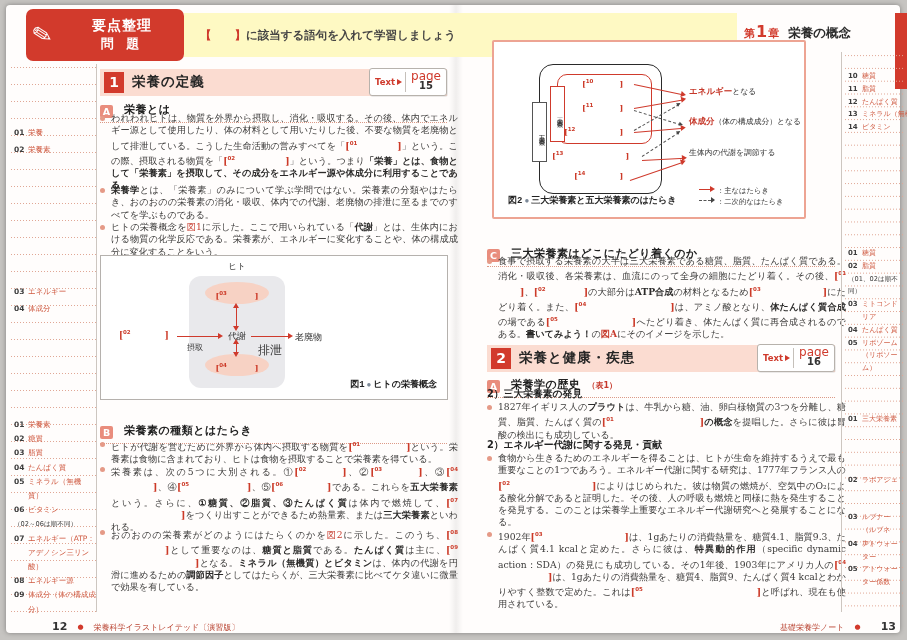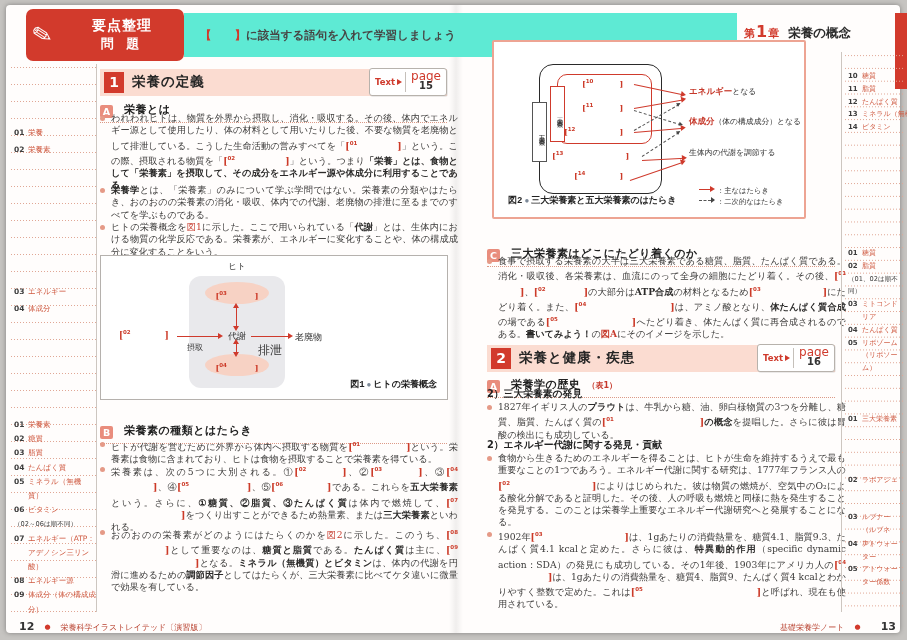--- a/index.html
+++ b/index.html
@@ -5,21 +5,21 @@
   html,body{margin:0;padding:0;}
   body{background:#b9b7b4;font-family:"DejaVu Serif","Liberation Serif",serif;}
   #spread{position:relative;width:907px;height:640px;background:#c6c4c1;overflow:hidden;}
   .sheet{position:absolute;left:6px;top:5px;width:894px;height:628px;background:#fffdfc;border-radius:4px;box-shadow:0 0 5px rgba(0,0,0,.35);}
   .gutter{position:absolute;left:449px;top:5px;width:14px;height:628px;background:linear-gradient(to right,rgba(0,0,0,0),rgba(0,0,0,.06),rgba(0,0,0,0));}
   
   .hdr-badge{position:absolute;left:26px;top:9px;width:158px;height:52px;background:#d23a2c;border-radius:7px;color:#fff;font-family:"DejaVu Sans","Liberation Sans",sans-serif;font-weight:bold;display:flex;flex-direction:column;justify-content:center;align-items:center;padding-left:34px;box-sizing:border-box;}
   .hdr-badge .l1{font-size:14px;letter-spacing:1px;}
   .hdr-badge .l2{font-size:13px;letter-spacing:4px;}
   .pencil{position:absolute;left:6px;top:12px;font-size:24px;color:#fff;transform:rotate(-12deg);font-family:"DejaVu Sans",sans-serif;}
-  .hdr-band{position:absolute;left:184px;top:13px;width:553px;height:44px;background:#5eead4;display:flex;align-items:center;}
+  .hdr-band{position:absolute;left:184px;top:13px;width:553px;height:44px;background:#fef9c3;display:flex;align-items:center;}
   .hdr-band .ins{margin-left:16px;font-family:"DejaVu Sans","Liberation Sans",sans-serif;font-weight:bold;font-size:11.5px;color:#474645;}
   .hdr-band .ins .bk{color:#cf3a2c;}
   .chapter{position:absolute;left:744px;top:22px;font-family:"DejaVu Sans","Liberation Sans",sans-serif;font-weight:bold;white-space:nowrap;}
   .chapter .pre,.chapter .post{color:#d23a2c;font-size:11px;}
   .chapter .num{color:#d23a2c;font-size:16px;padding:0 1px;}
   .chapter .ttl{color:#2a2a2a;font-size:12.5px;margin-left:9px;}
   .edgetab{position:absolute;left:895px;top:13px;width:12px;height:76px;background:#d23a2c;}
   
   .mcol{position:absolute;font-family:"DejaVu Sans","Liberation Sans",sans-serif;background-image:radial-gradient(circle,#e0a795 .7px,rgba(0,0,0,0) .8px);}
   .lm{left:10px;top:64px;width:86px;height:550px;background-size:3px 17px;background-position:0 12px;}
@@ -179,21 +179,21 @@
   </div>
 
   <div class="subhead" style="left:100px;top:419px;width:347px">
     <span class="lbx">B</span>
     <span class="stt">栄養素の種類とはたらき</span>
   </div>
   <div class="para" style="left:100px;top:438px;width:347px"><span class="bdot"></span><span>ヒトが代謝を営むために外界から体内へ摂取する物質を</span><span class="blank">[<sup>01</sup><span class="gap" style="width: 46px;"></span>]</span><span>という。栄養素は食物に含まれており、ヒトは食物を摂取することで栄養素を得ている。</span></div>
   <div class="para" style="left:100px;top:463px;width:347px"><span class="bdot"></span><span>栄養素は、次の5つに大別される。①</span><span class="blank">[<sup>02</sup><span class="gap" style="width: 36px;"></span>]</span><span>、②</span><span class="blank">[<sup>03</sup><span class="gap" style="width: 36px;"></span>]</span><span>、③</span><span class="blank">[<sup>04</sup><span class="gap" style="width: 42px;"></span>]</span><span>、④</span><span class="blank">[<sup>05</sup><span class="gap" style="width: 58px;"></span>]</span><span>、⑤</span><span class="blank">[<sup>06</sup><span class="gap" style="width: 44px;"></span>]</span><span>である。これらを</span><span class="sg-b">五大栄養素</span><span>という。さらに、</span><span class="sg-b">①糖質、②脂質、③たんぱく質</span><span>は体内で燃焼して、</span><span class="blank">[<sup>07</sup><span class="gap" style="width: 70px;"></span>]</span><span>をつくり出すことができるため熱量素、または</span><span class="sg-b">三大栄養素</span><span>といわれる。</span></div>
   <div class="para" style="left:100px;top:526px;width:347px"><span class="bdot"></span><span>おのおのの栄養素がどのようにはたらくのかを</span><span class="sg-r">図2</span><span>に示した。このうち、</span><span class="blank">[<sup>08</sup><span class="gap" style="width: 54px;"></span>]</span><span>として重要なのは、</span><span class="sg-b">糖質と脂質</span><span>である。</span><span class="sg-b">たんぱく質</span><span>は主に、</span><span class="blank">[<sup>09</sup><span class="gap" style="width: 84px;"></span>]</span><span>となる。</span><span class="sg-b">ミネラル（無機質）とビタミン</span><span>は、体内の代謝を円滑に進めるための</span><span class="sg-b">調節因子</span><span>としてはたらくが、三大栄養素に比べてケタ違いに微量で効果を有している。</span></div>
 
-  <div class="foot" style="left:19px;top:615px">
+  <div class="foot" style="left:52px;top:615px">
     <span class="fpg">12</span>
     <span class="fdot">●</span>
     <span class="ftx">栄養科学イラストレイテッド〔演習版〕</span>
   </div>
 
   <div class="figbox fig2">
     <div class="outbox" style="left:45px;top:22px;width:121px;height:128px"></div>
     <div class="vtab" style="left:38px;top:60px;width:13px;height:54px;border:1px solid #555">五大栄養素</div>
     <div class="inbox" style="left:63px;top:32px;width:93px;height:68px"></div>
     <div class="vtab" style="left:56px;top:44px;width:13px;height:50px;border:1px solid #cf3a2c">三大栄養素</div>

